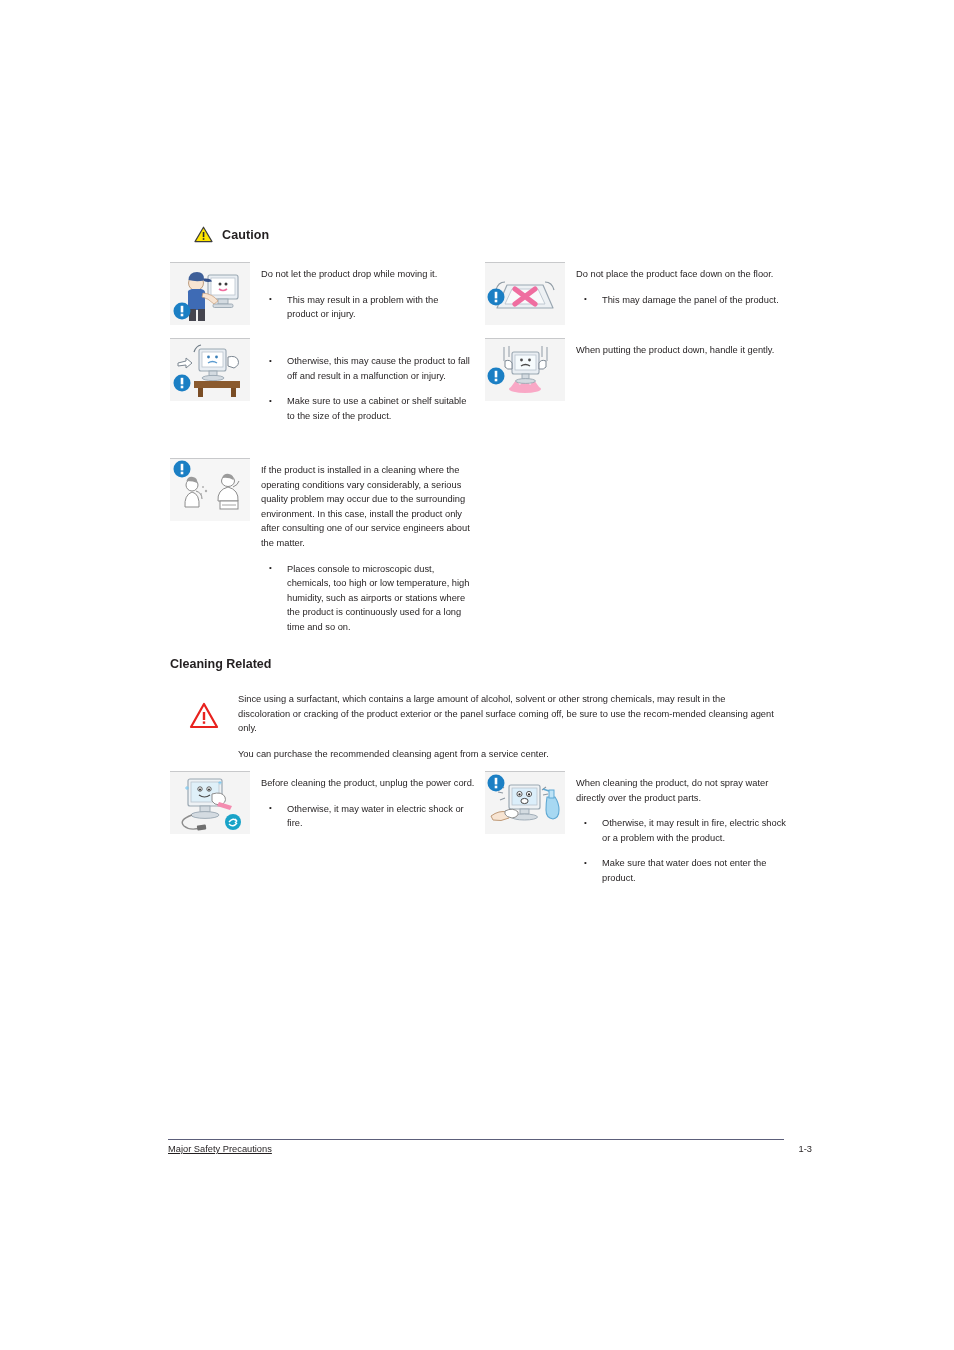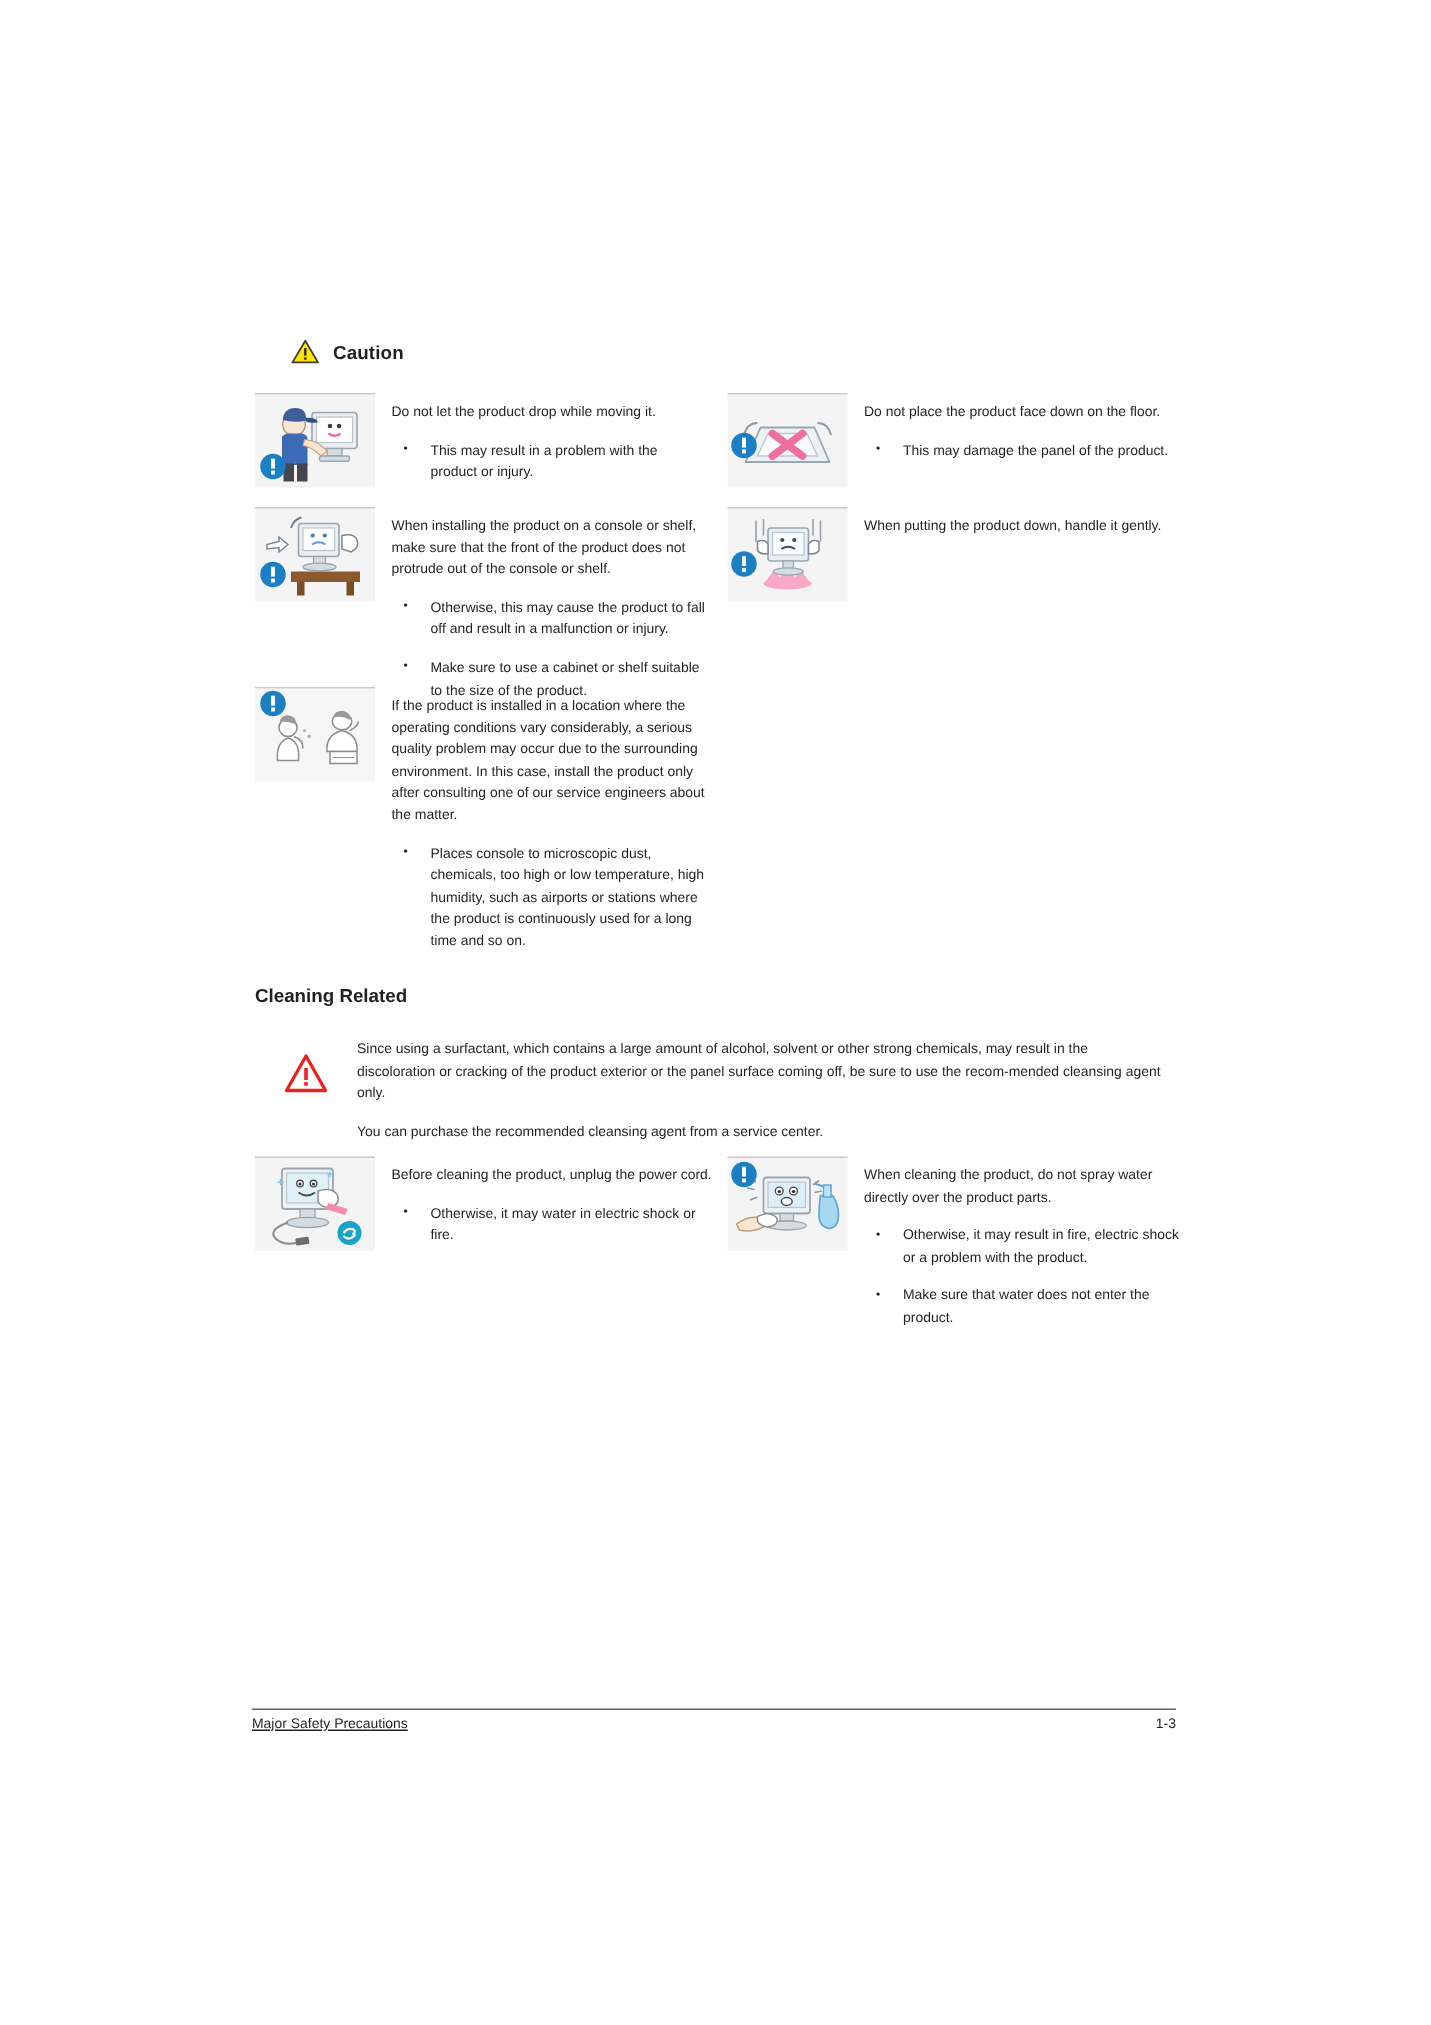--- a/index.html
+++ b/index.html
@@ -130,21 +130,21 @@
   .footer-left {
     position: absolute;
     left: 168px;
     top: 1144px;
     font-size: 9.3px;
     color: #231f20;
     text-decoration: underline;
   }
   .footer-right {
     position: absolute;
-    left: 744px;
+    left: 772px;
     top: 1144px;
     width: 40px;
     text-align: right;
     font-size: 9.3px;
     color: #231f20;
   }
 
   
   .ico-svg { display:block; }
 </style>
@@ -252,21 +252,20 @@
         <rect x="24" y="42" width="46" height="7" fill="#8a5a2e"></rect>
         <rect x="28" y="49" width="5" height="9" fill="#7a4d25"></rect>
         <rect x="61" y="49" width="5" height="9" fill="#7a4d25"></rect>
 
         <circle cx="12" cy="44" r="8.5" fill="#1b7fc4"></circle>
         <rect x="10.7" y="38.8" width="2.6" height="6.6" fill="#ffffff"></rect>
         <rect x="10.7" y="46.7" width="2.6" height="2.6" fill="#ffffff"></rect>
       </svg>
     </div>
     <div class="adv-body">
-      <div class="adv-lead">When installing the product on a console or shelf, make sure that the front of the product does not protrude out of the console or shelf.</div>
       <ul class="bullets">
         <li>Otherwise, this may cause the product to fall off and result in a malfunction or injury.</li>
         <li>Make sure to use a cabinet or shelf suitable to the size of the product.</li>
       </ul>
     </div>
   </div>
 
   <div class="adv" style="left:485px; top:338px;">
     <div class="adv-icon">
       <svg class="ico-svg" width="80" height="61" viewBox="0 0 80 61">
@@ -320,21 +319,21 @@
         <rect x="50" y="42" width="18" height="8" fill="#ffffff" stroke="#8d8d8d" stroke-width="1"></rect>
         <path d="M52 46 L66 46" stroke="#8d8d8d" stroke-width="0.8"></path>
         <path d="M63 28 Q68 26 69 22" stroke="#8d8d8d" stroke-width="1" fill="none"></path>
 
         <circle cx="12" cy="10" r="8.5" fill="#1b7fc4"></circle>
         <rect x="10.7" y="4.8" width="2.6" height="6.6" fill="#ffffff"></rect>
         <rect x="10.7" y="12.7" width="2.6" height="2.6" fill="#ffffff"></rect>
       </svg>
     </div>
     <div class="adv-body">
-      <div class="adv-lead">If the product is installed in a location where the operating conditions vary considerably, a serious quality problem may occur due to the surrounding environment. In this case, install the product only after consulting one of our service engineers about the matter.</div>
+      <div class="adv-lead">If the product is installed in a cleaning where the operating conditions vary considerably, a serious quality problem may occur due to the surrounding environment. In this case, install the product only after consulting one of our service engineers about the matter.</div>
       <ul class="bullets">
         <li>Places console to microscopic dust, chemicals, too high or low temperature, high humidity, such as airports or stations where the product is continuously used for a long time and so on.</li>
       </ul>
     </div>
   </div>
 
   <div class="section-head">Cleaning Related</div>
 
   <div class="clean-warn">
     <svg class="tri-red" width="30" height="28" viewBox="0 0 30 28">

